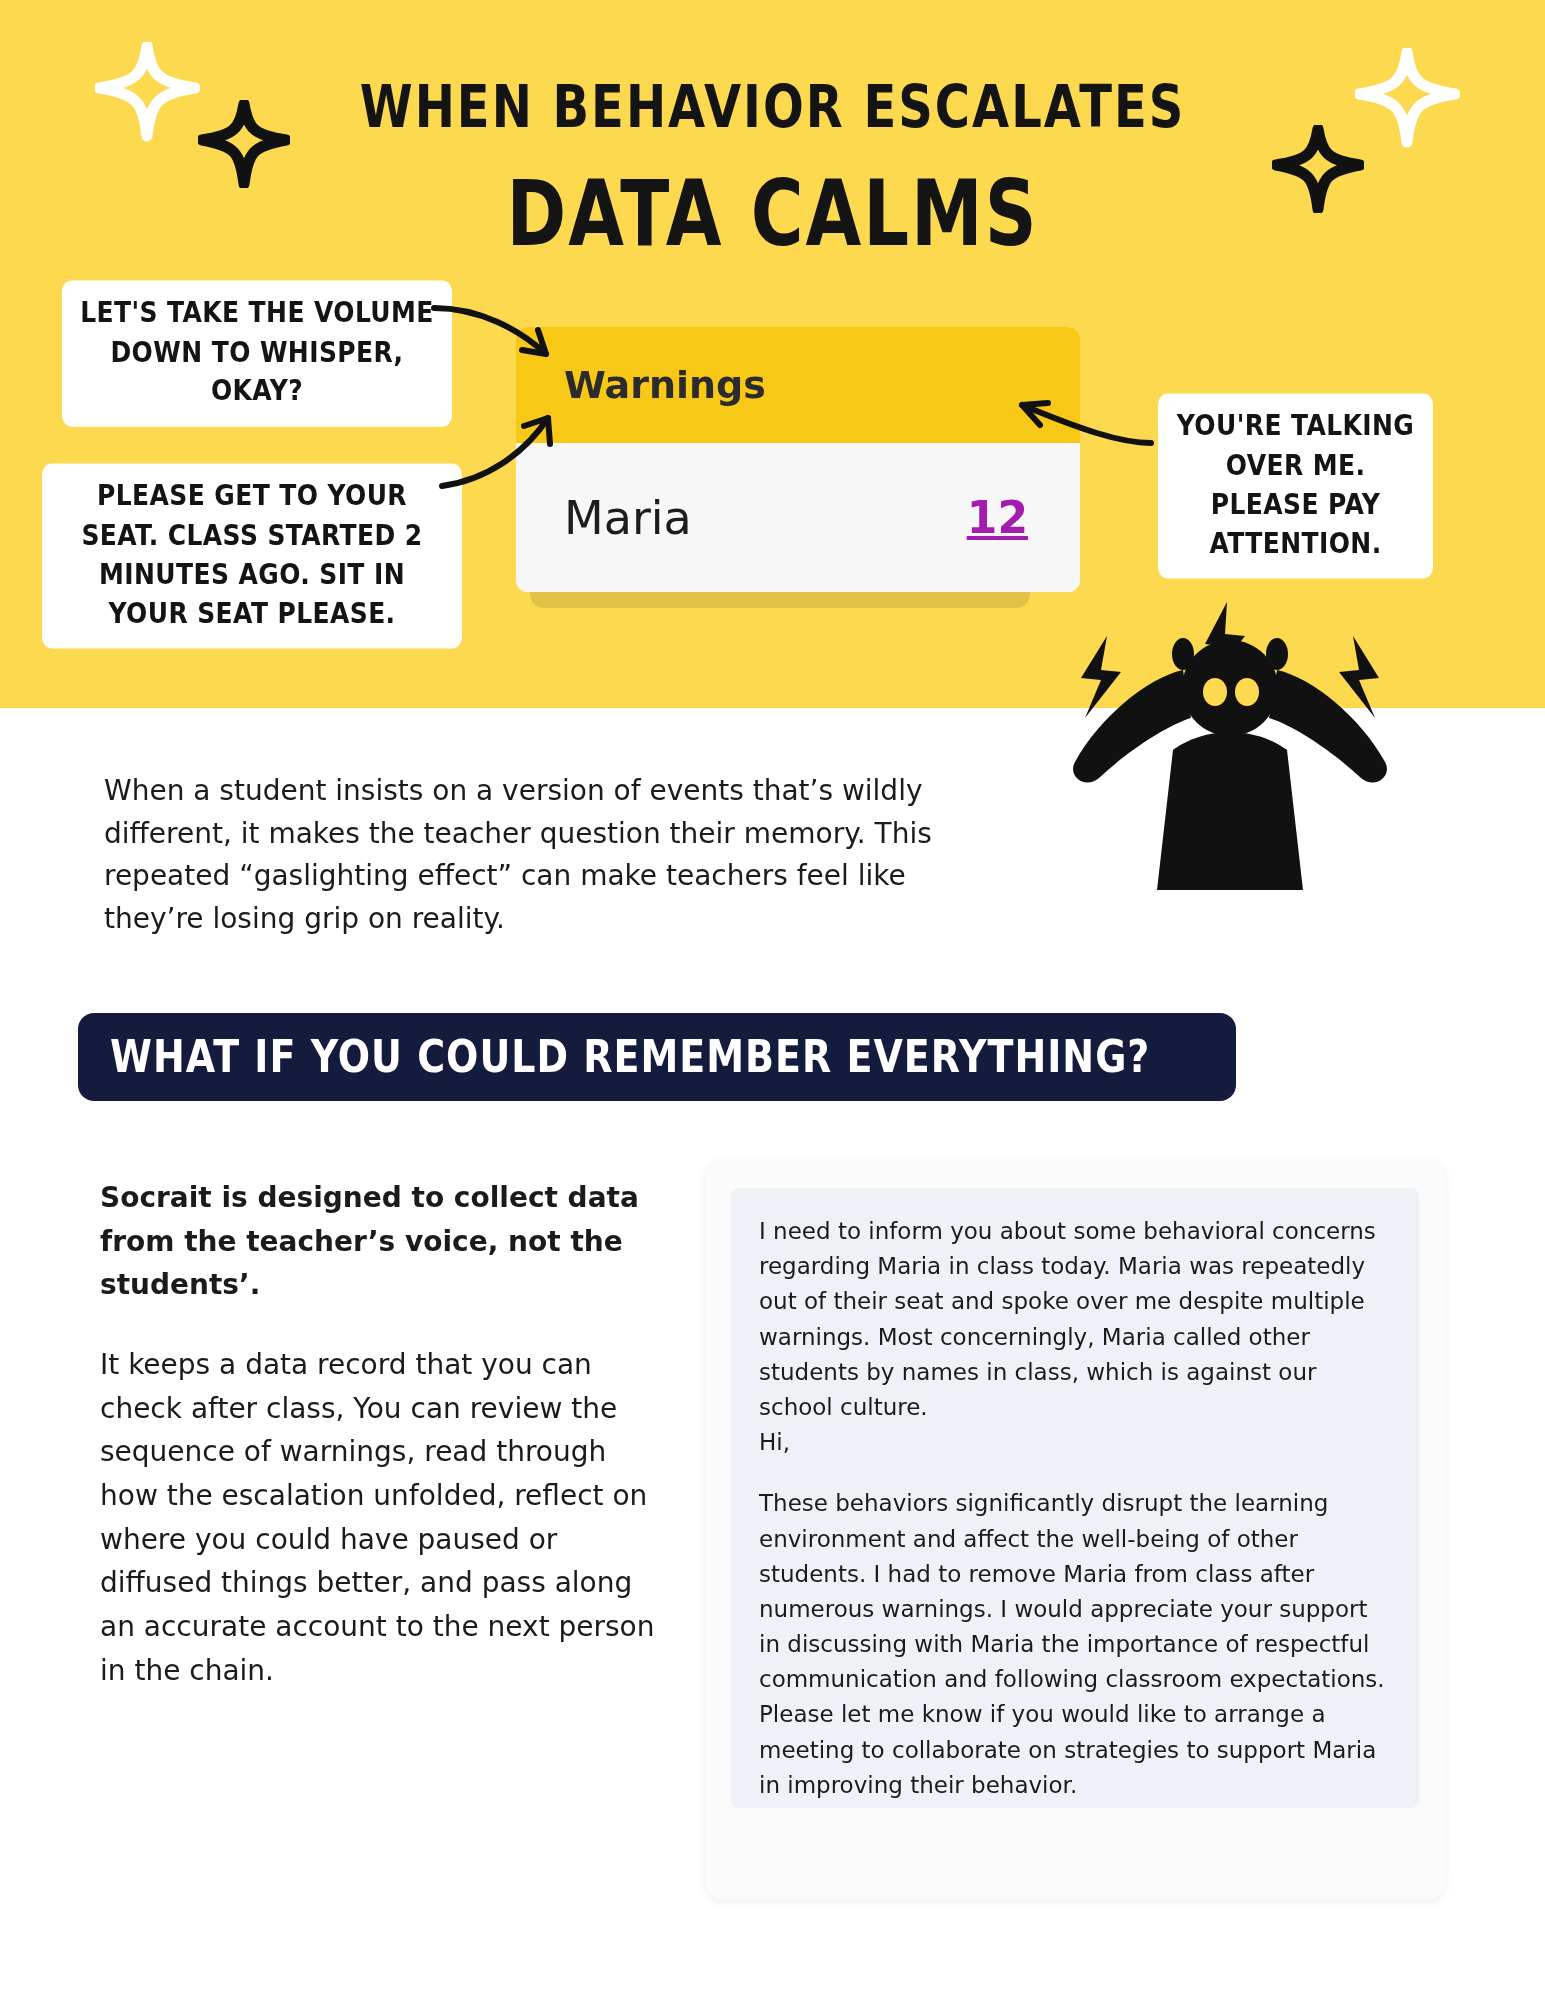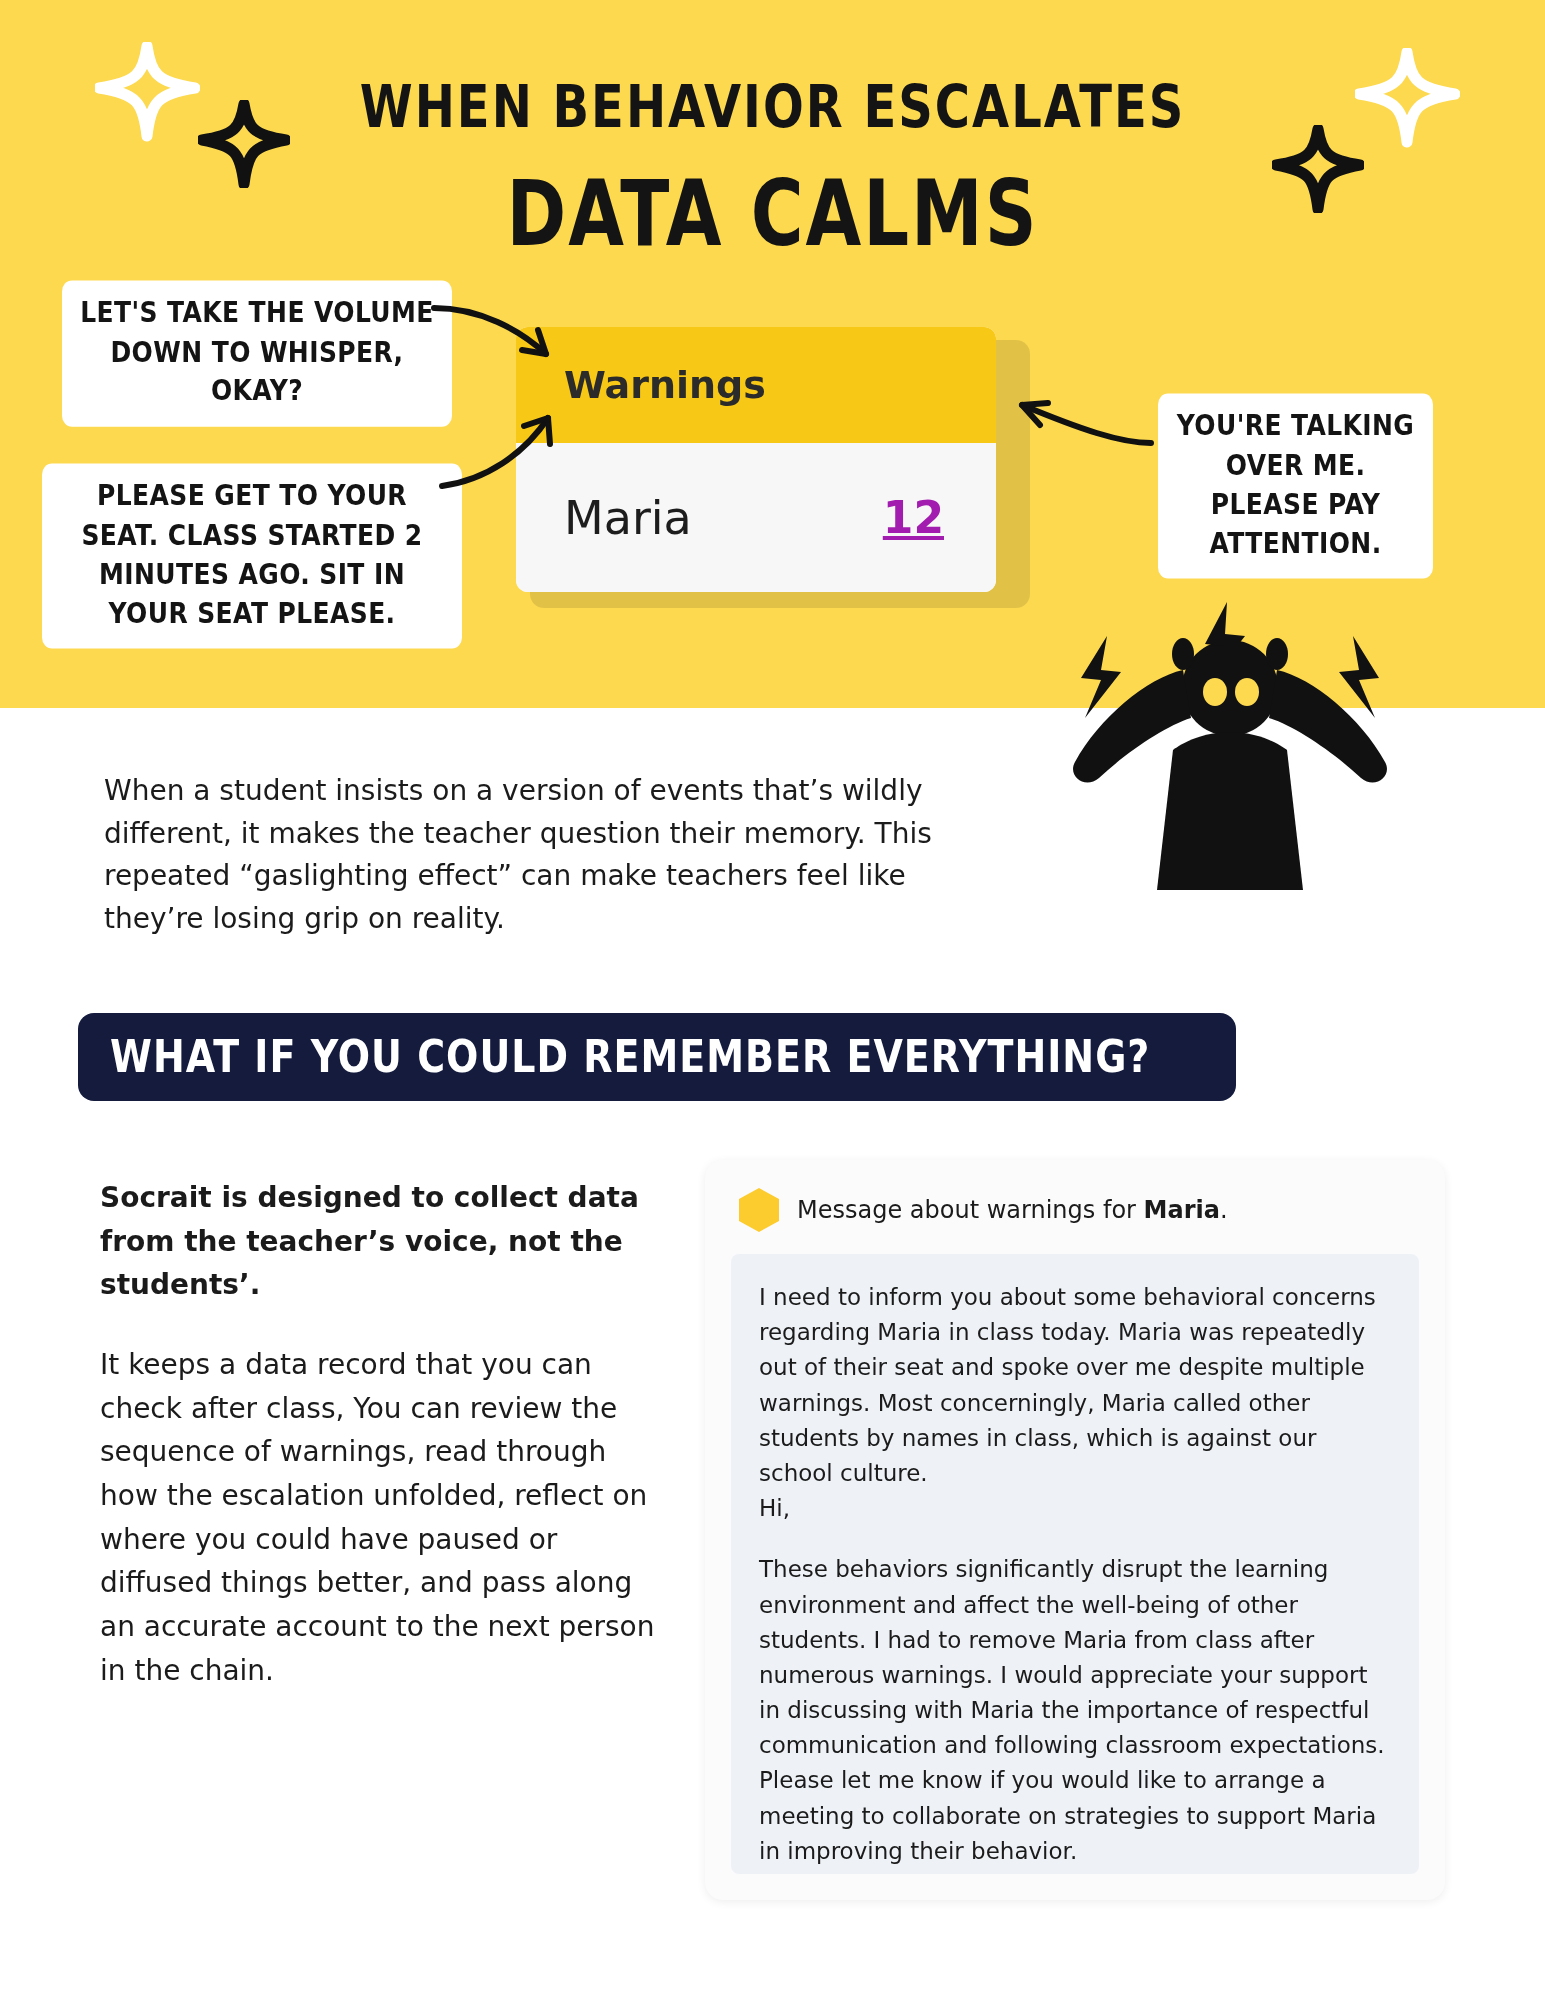--- a/index.html
+++ b/index.html
@@ -61,21 +61,21 @@
   .card-shadow {
     position: absolute;
     left: 530px; top: 340px;
     width: 500px; height: 268px;
     background: rgba(0,0,0,0.10);
     border-radius: 14px;
   }
   .warn-card {
     position: absolute;
     left: 516px; top: 327px;
-    width: 480px; height: 265px;
+    width: 564px; height: 265px;
     border-radius: 12px;
     overflow: hidden;
     background: #ffffff;
   }
   .warn-head {
     height: 116px;
     background: #f8c816;
     display: flex;
     align-items: center;
     padding-left: 48px;
@@ -295,24 +295,20 @@
   <div class="banner">
     <span class="banner-text">WHAT IF YOU COULD REMEMBER EVERYTHING?</span>
   </div>
 
   <div class="col-left">
     <p class="lead">Socrait is designed to collect data from the teacher’s voice, not the students’.</p>
     <p>It keeps a data record that you can check after class, You can review the sequence of warnings, read through how the escalation unfolded, reflect on where you could have paused or diffused things better, and pass along an accurate account to the next person in the chain.</p>
   </div>
 
   <div class="email-card">
-    <div class="email-head">
-      <span class="hex"></span>
-      <span class="email-head-text"><span>Message about warnings for </span><b>Maria</b><span>.</span></span>
-    </div>
     <div class="email-body">
       <p>I need to inform you about some behavioral concerns regarding Maria in class today. Maria was repeatedly out of their seat and spoke over me despite multiple warnings. Most concerningly, Maria called other students by names in class, which is against our school culture.</p>
       <p>Hi,</p>
       <div class="gap"></div>
       <p>These behaviors significantly disrupt the learning environment and affect the well-being of other students. I had to remove Maria from class after numerous warnings. I would appreciate your support in discussing with Maria the importance of respectful communication and following classroom expectations. Please let me know if you would like to arrange a meeting to collaborate on strategies to support Maria in improving their behavior.</p>
     </div>
   </div>
 
 </div>
 

